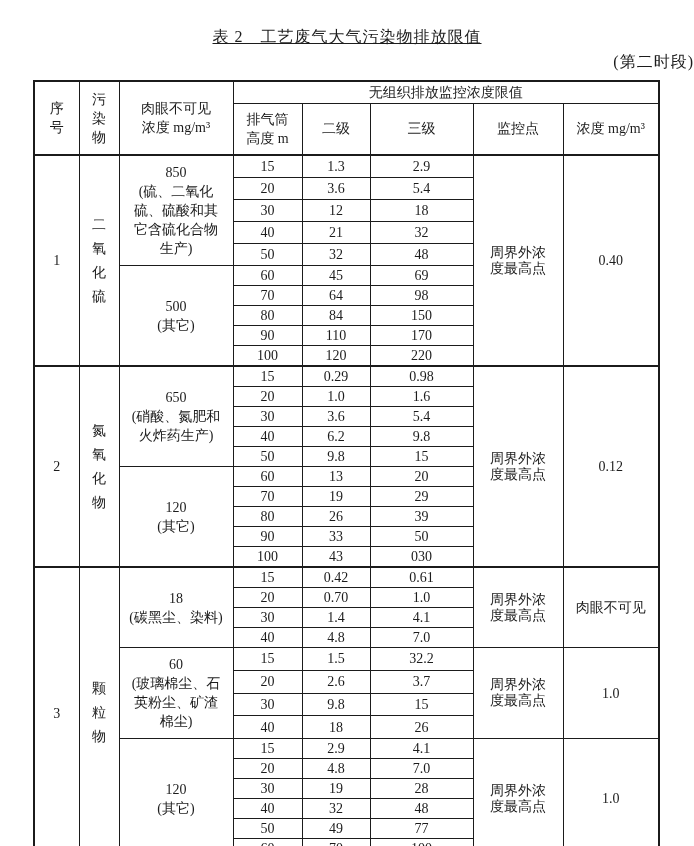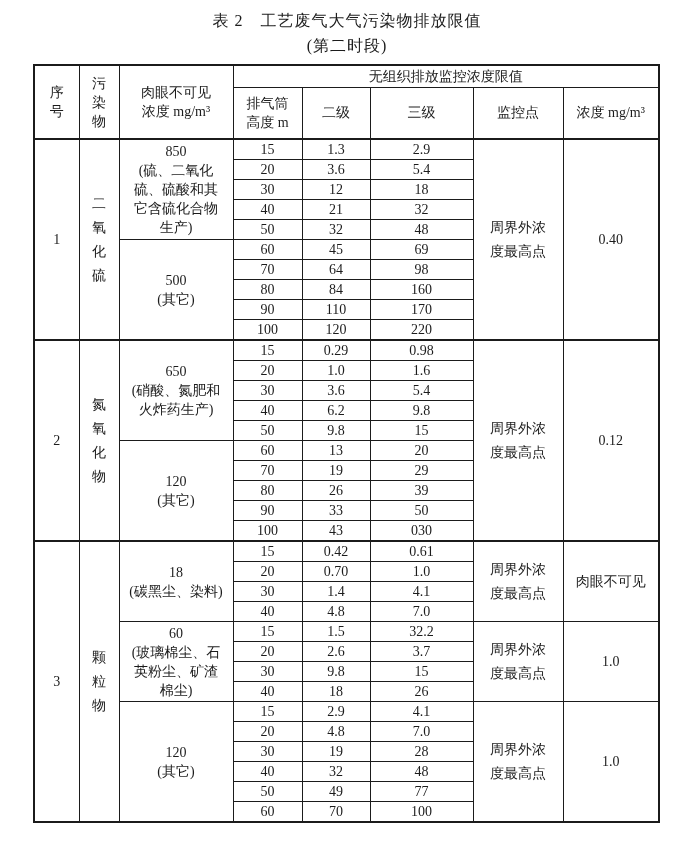--- a/index.html
+++ b/index.html
@@ -4,29 +4,30 @@
 <style>
   * { box-sizing: border-box; margin: 0; padding: 0; }
   html, body { background: #ffffff; }
   body {
     width: 694px; height: 846px;
     font-family: "Liberation Serif", "DejaVu Serif", serif;
     color: #1c1c1c;
     overflow: hidden;
   }
   .doc-title {
-    margin-top: 10px;
+    margin-top: 26px;
     text-align: center;
     font-size: 16px;
     line-height: 22px;
     letter-spacing: 1px;
+    text-decoration: underline;
   }
   .doc-subtitle {
     margin-top: 3px;
-    text-align: center;
+    text-align: right;
     font-size: 16px;
     line-height: 22px;
     letter-spacing: 1px;
   }
   table.limits {
     margin: 7px 0 0 33px;
     width: 625px;
     border-collapse: collapse;
     table-layout: fixed;
     border: 2px solid #1b1b1b;
@@ -39,22 +40,22 @@
     vertical-align: middle;
     padding: 0 4px;
     line-height: 19px;
     overflow: hidden;
   }
   th { white-space: pre-line; }
   thead tr.hdr-top th { height: 22px; }
   thead tr.hdr-sub th { height: 52px; }
   tbody tr { height: 20px; }
   tbody tr.group-start td { border-top: 2px solid #1b1b1b; }
-  td.mon-cell { white-space: pre-line; line-height: 24px; margin-top: 20px; }
-  td.max-cell { padding: 0 9px; }
+  td.mon-cell { white-space: pre-line; line-height: 16px; margin-top: 20px; }
+  td.max-cell { padding: 7px 9px; }
   td.max-cell .max-note { line-height: 19px; }
   td.pollutant-cell { padding: 0; }
   td.pollutant-cell div { line-height: 24px; }
 </style>
 </head>
 <body>
 
 <div>
   <div class="doc-title">表 2　工艺废气大气污染物排放限值</div>
   <div class="doc-subtitle">(第二时段)</div>
@@ -140,21 +141,21 @@
           <td>69</td>
         </tr>
         <tr>
           <td>70</td>
           <td>64</td>
           <td>98</td>
         </tr>
         <tr>
           <td>80</td>
           <td>84</td>
-          <td>160</td>
+          <td>150</td>
         </tr>
         <tr>
           <td>90</td>
           <td>110</td>
           <td>170</td>
         </tr>
         <tr>
           <td>100</td>
           <td>120</td>
           <td>220</td>

